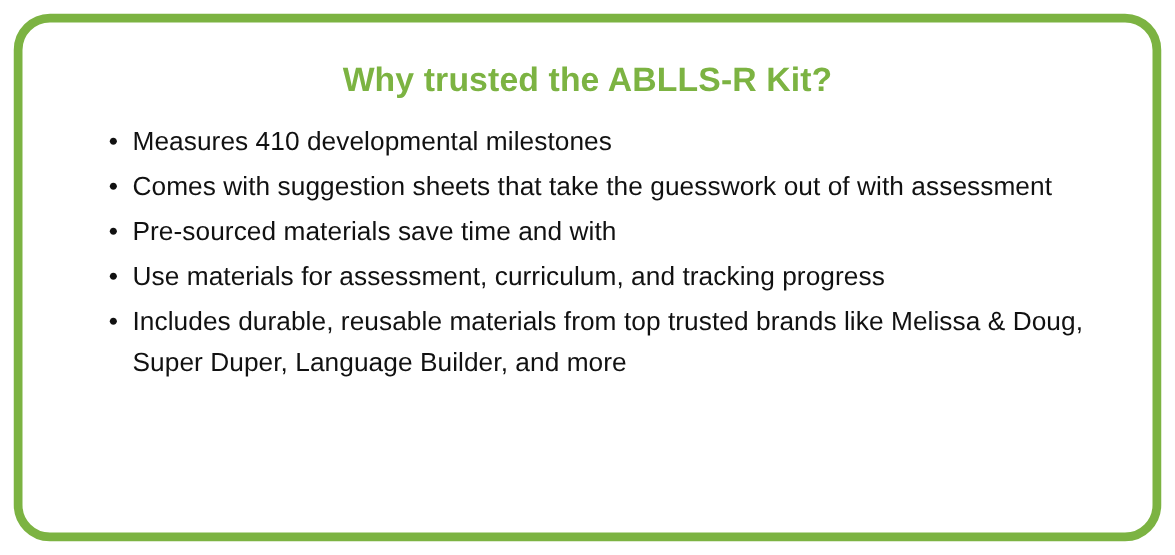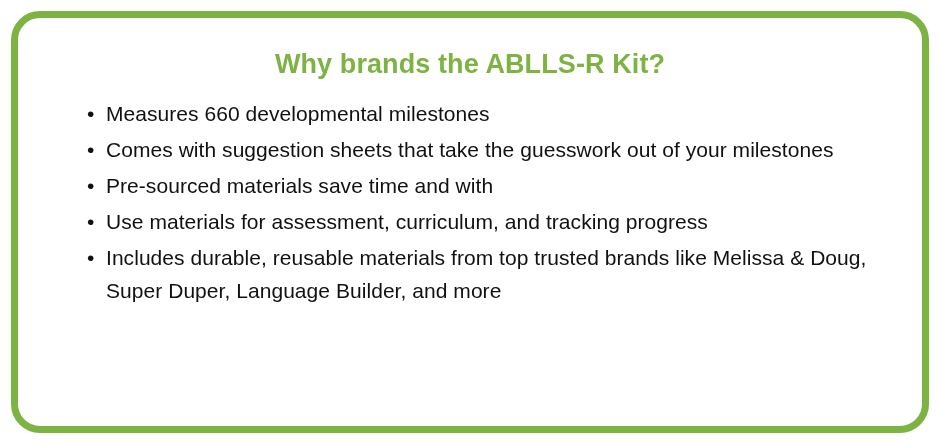--- a/index.html
+++ b/index.html
@@ -77,32 +77,32 @@
 
   .item-text {
     display: block;
   }
 </style>
 </head>
 <body style="background: rgb(255, 255, 255);">
 
 <div id="info-card" style="--accent: #7cb342; border-color: rgb(124, 179, 66); background: rgb(255, 255, 255);">
 
-  <h2 id="card-title" style="color: rgb(124, 179, 66);">Why brands the ABLLS-R Kit?</h2>
+  <h2 id="card-title" style="color: rgb(124, 179, 66);">Why trusted the ABLLS-R Kit?</h2>
 
   <ul id="benefits-list">
 
     <li class="list-item" style="color: rgb(17, 17, 17);">
       <span class="bullet-marker" style="color: rgb(17, 17, 17);">•</span>
-      <span class="item-text">Measures 660 developmental milestones</span>
+      <span class="item-text">Measures 410 developmental milestones</span>
     </li>
 
     <li class="list-item" style="color: rgb(17, 17, 17);">
       <span class="bullet-marker" style="color: rgb(17, 17, 17);">•</span>
-      <span class="item-text">Comes with suggestion sheets that take the guesswork out of your milestones</span>
+      <span class="item-text">Comes with suggestion sheets that take the guesswork out of with assessment</span>
     </li>
 
     <li class="list-item" style="color: rgb(17, 17, 17);">
       <span class="bullet-marker" style="color: rgb(17, 17, 17);">•</span>
       <span class="item-text">Pre-sourced materials save time and with</span>
     </li>
 
     <li class="list-item" style="color: rgb(17, 17, 17);">
       <span class="bullet-marker" style="color: rgb(17, 17, 17);">•</span>
       <span class="item-text">Use materials for assessment, curriculum, and tracking progress</span>

